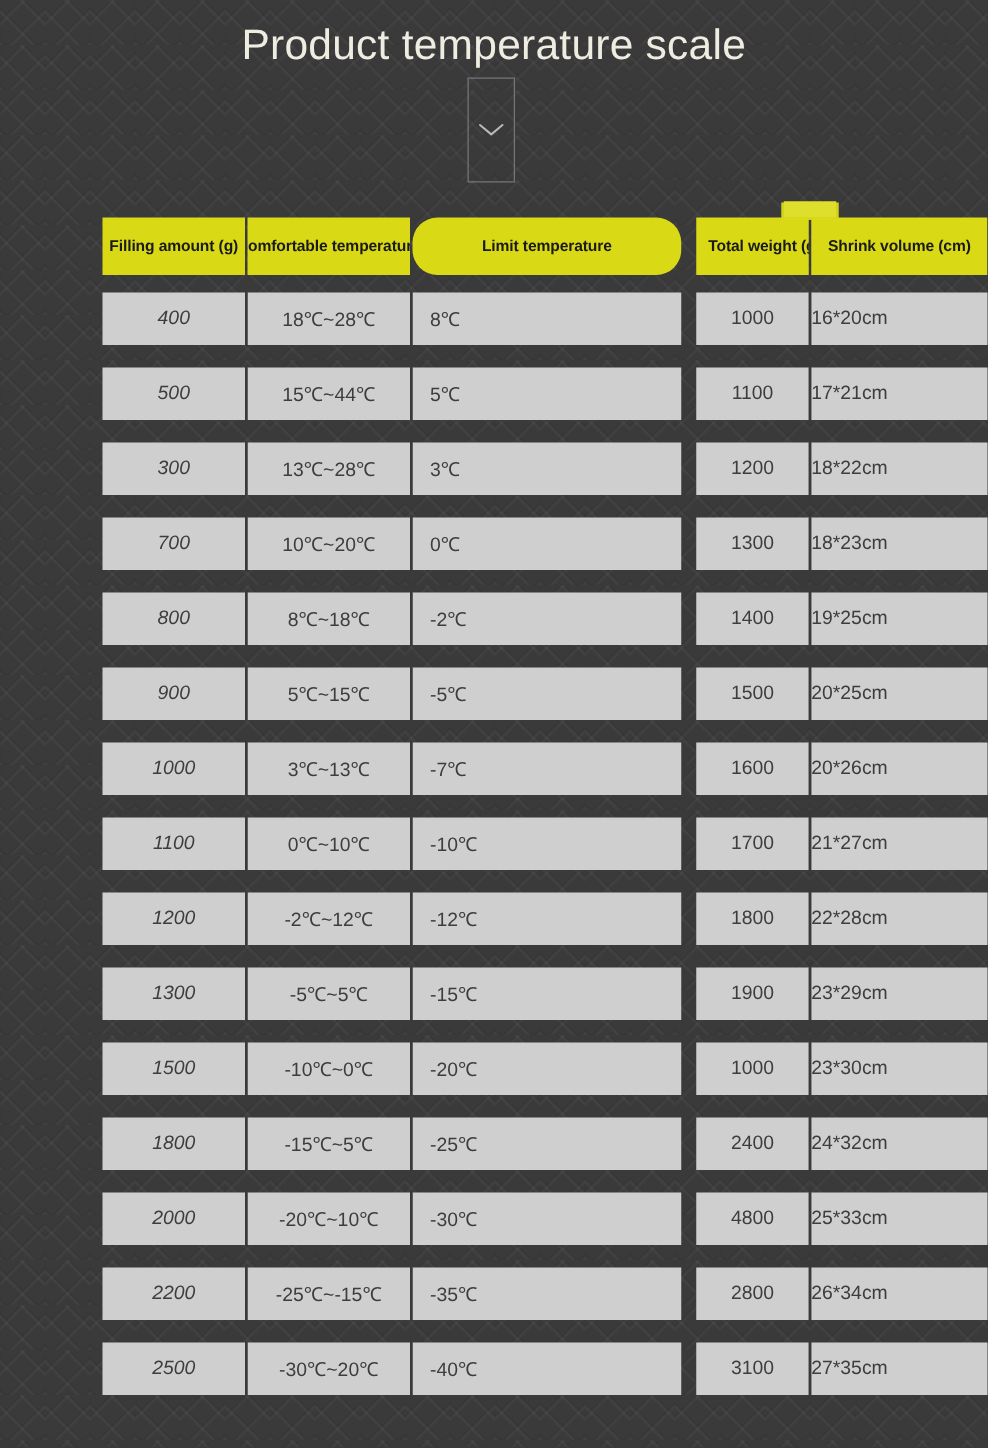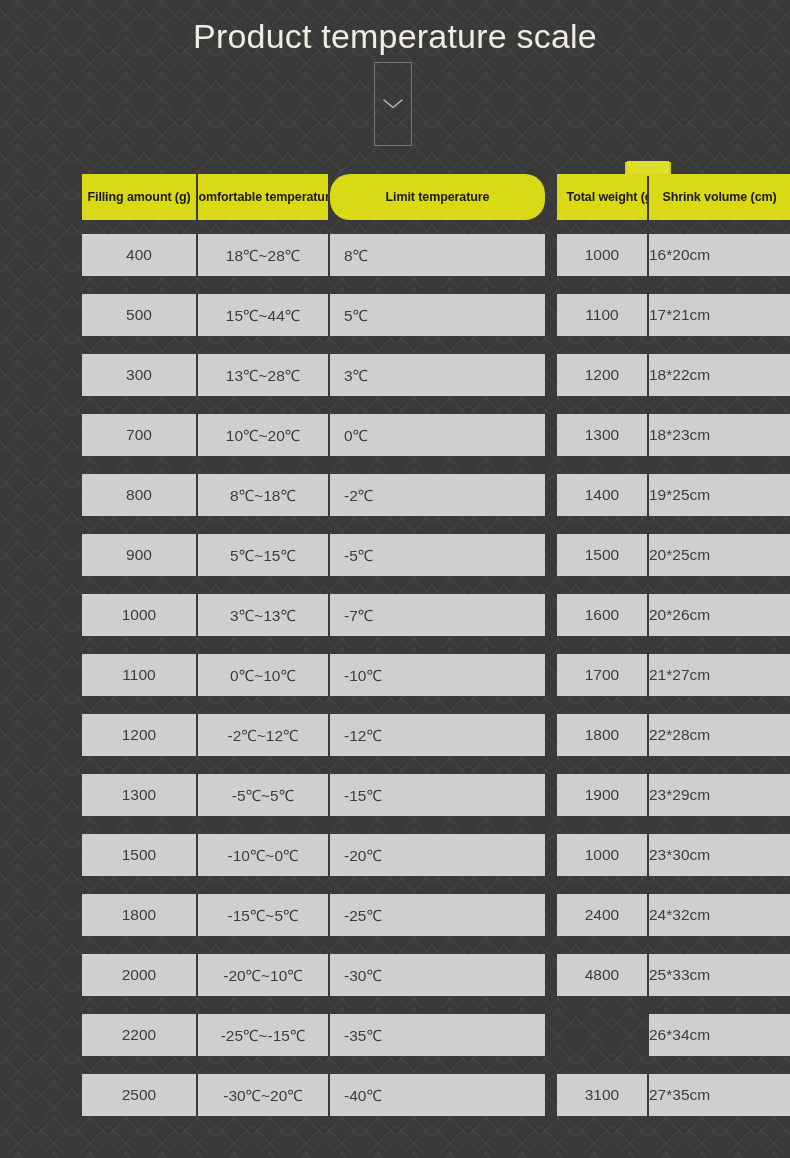--- a/index.html
+++ b/index.html
@@ -114,21 +114,21 @@
     display: flex;
     align-items: center;
     color: #3d3d3d;
     font-size: 15.5px;
     background: #cfcfcf;
     white-space: nowrap;
     overflow: hidden;
   }
 
   
-  .c1 { left: 0px;   width: 114px; justify-content: center; }
+  .c1 { left: 0px;   width: 114px; justify-content: center; font-style: italic; }
   .c2 { left: 116px; width: 130px; justify-content: center; }
   .c3 { left: 248px; width: 215px; justify-content: flex-start; padding-left: 14px; }
   .c4 { left: 475px; width: 90px;  justify-content: center; }
   .c5 { left: 567px; width: 59px;  justify-content: flex-start; padding-left: 0px; }
 
   
   .body-row .c4 { left: 475px; width: 90px; }
   .body-row .c5 { left: 567px; width: 150px; }
 
   
@@ -349,20 +349,21 @@
           <div class="cell c4">4800</div>
           <div class="cell c5">25*33cm</div>
           <div class="divider" style="left: 114px;"></div>
           <div class="divider" style="left: 246px;"></div>
           <div class="divider" style="left: 565px;"></div>
         </div>
         <div class="trow body-row">
           <div class="cell c1">2200</div>
           <div class="cell c2">-25℃~-15℃</div>
           <div class="cell c3">-35℃</div>
+          <div class="cell c4">2800</div>
           <div class="cell c5">26*34cm</div>
           <div class="divider" style="left: 114px;"></div>
           <div class="divider" style="left: 246px;"></div>
           <div class="divider" style="left: 565px;"></div>
         </div>
         <div class="trow body-row">
           <div class="cell c1">2500</div>
           <div class="cell c2">-30℃~20℃</div>
           <div class="cell c3">-40℃</div>
           <div class="cell c4">3100</div>

